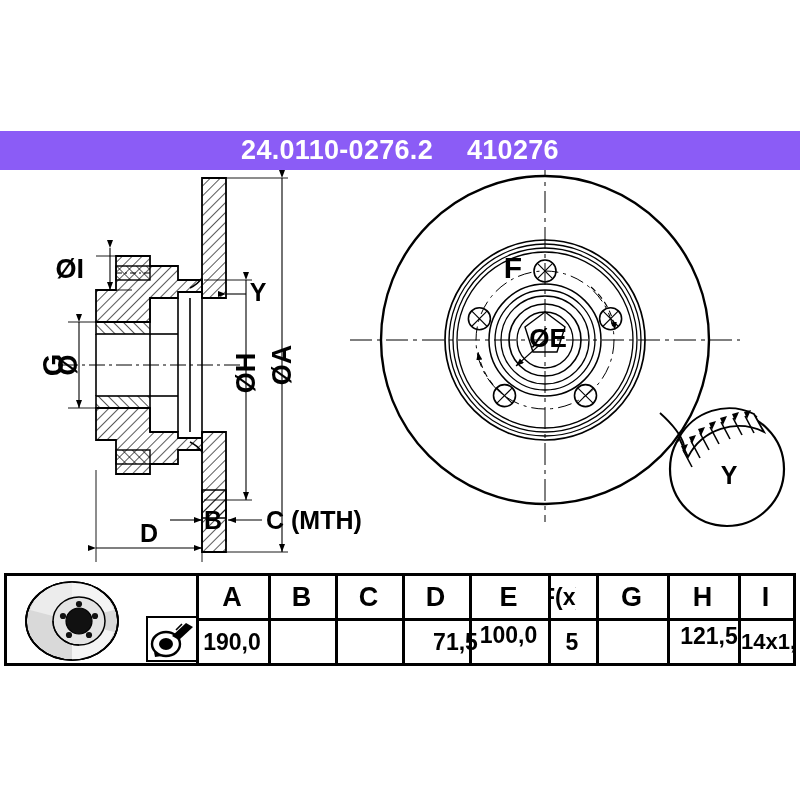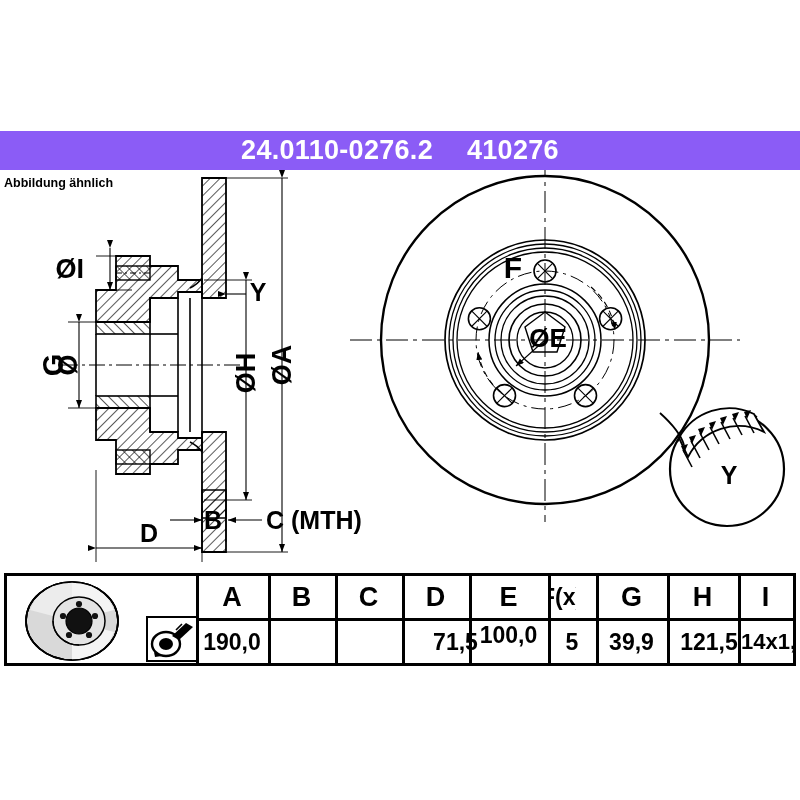--- a/index.html
+++ b/index.html
@@ -42,21 +42,20 @@
 <body>
 
 <div id="stage">
 
   <div class="titlebar" style="background: #8b5cf6;">
     <span style="color: rgb(255, 255, 255);">24.0110-0276.2</span>
     <span style="color: rgb(255, 255, 255);">410276</span>
   </div>
 
   <div class="caption">
-    <div>Abbildung ähnlich</div>
   </div>
 
   <svg id="dwg" viewBox="0 0 800 400">
     <defs>
       <pattern id="hatchR" width="7" height="7" patternTransform="rotate(45)" patternUnits="userSpaceOnUse">
         <line x1="0" y1="0" x2="0" y2="7" stroke="#000" stroke-width="1.3"></line>
       </pattern>
       <pattern id="hatchL" width="7" height="7" patternTransform="rotate(-45)" patternUnits="userSpaceOnUse">
         <line x1="0" y1="0" x2="0" y2="7" stroke="#000" stroke-width="1.3"></line>
       </pattern>
@@ -286,20 +285,19 @@
       <div class="cell hdr" style="left:462px;top:0;width:79px;height:42px;">E</div>
       <div class="cell hdr" style="left:541px;top:0;width:28px;height:42px;font-size:23px;">F(x)</div>
       <div class="cell hdr" style="left:589px;top:0;width:71px;height:42px;">G</div>
       <div class="cell hdr" style="left:660px;top:0;width:71px;height:42px;">H</div>
       <div class="cell hdr" style="left:731px;top:0;right:0;height:42px;width:55px;">I</div>
 
       <div class="cell val" style="left:189px;top:45px;width:72px;height:42px;">190,0</div>
       <div class="cell val" style="left:395px;top:45px;width:67px;height:42px;margin-left:20px;">71,5</div>
       <div class="cell val" style="left:462px;top:45px;width:79px;height:28px;">100,0</div>
       <div class="cell val" style="left:541px;top:45px;width:48px;height:42px;">5</div>
-      <div class="cell val" style="left:589px;top:45px;width:71px;height:42px;">39,9</div>
-      <div class="cell val" style="left:660px;top:45px;width:84px;height:42px;border-radius:6px;">121,5</div>
+      <div class="cell val" style="left:660px;top:39px;width:84px;height:42px;border-radius:6px;">121,5</div>
       <div class="cell val" style="left:731px;top:45px;width:55px;height:42px;font-size:22px;">M14x1,5</div>
 
     </div>
   </div>
 
 </div>
 
 </body></html>

